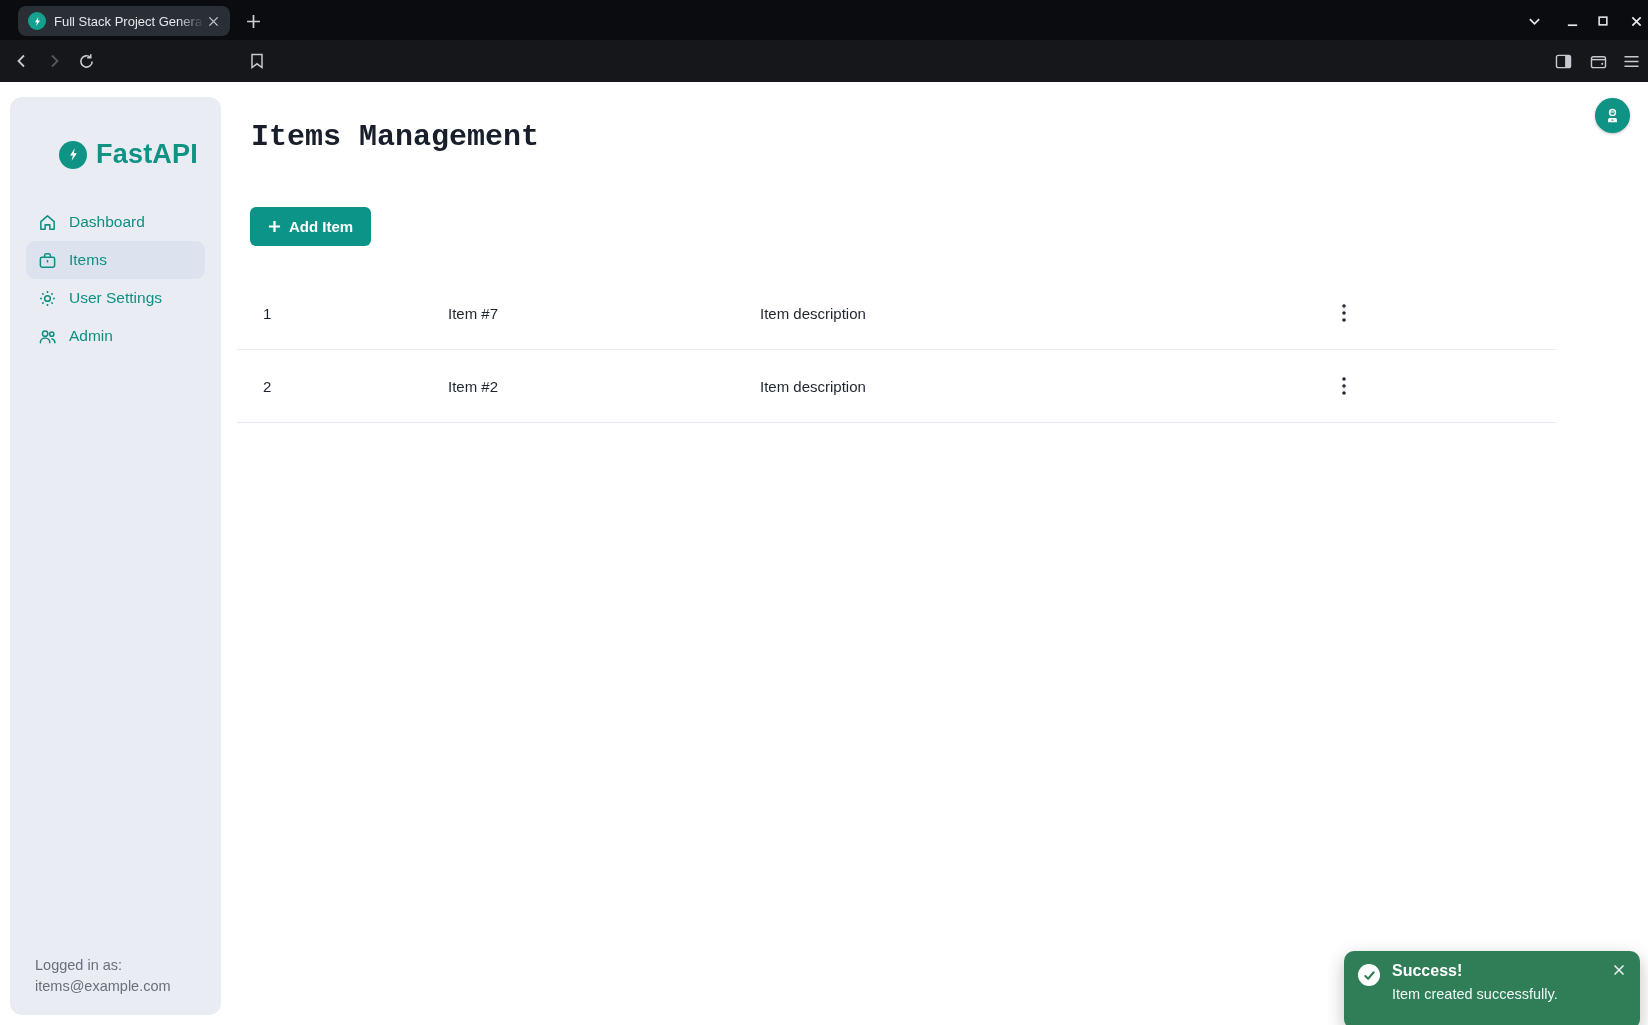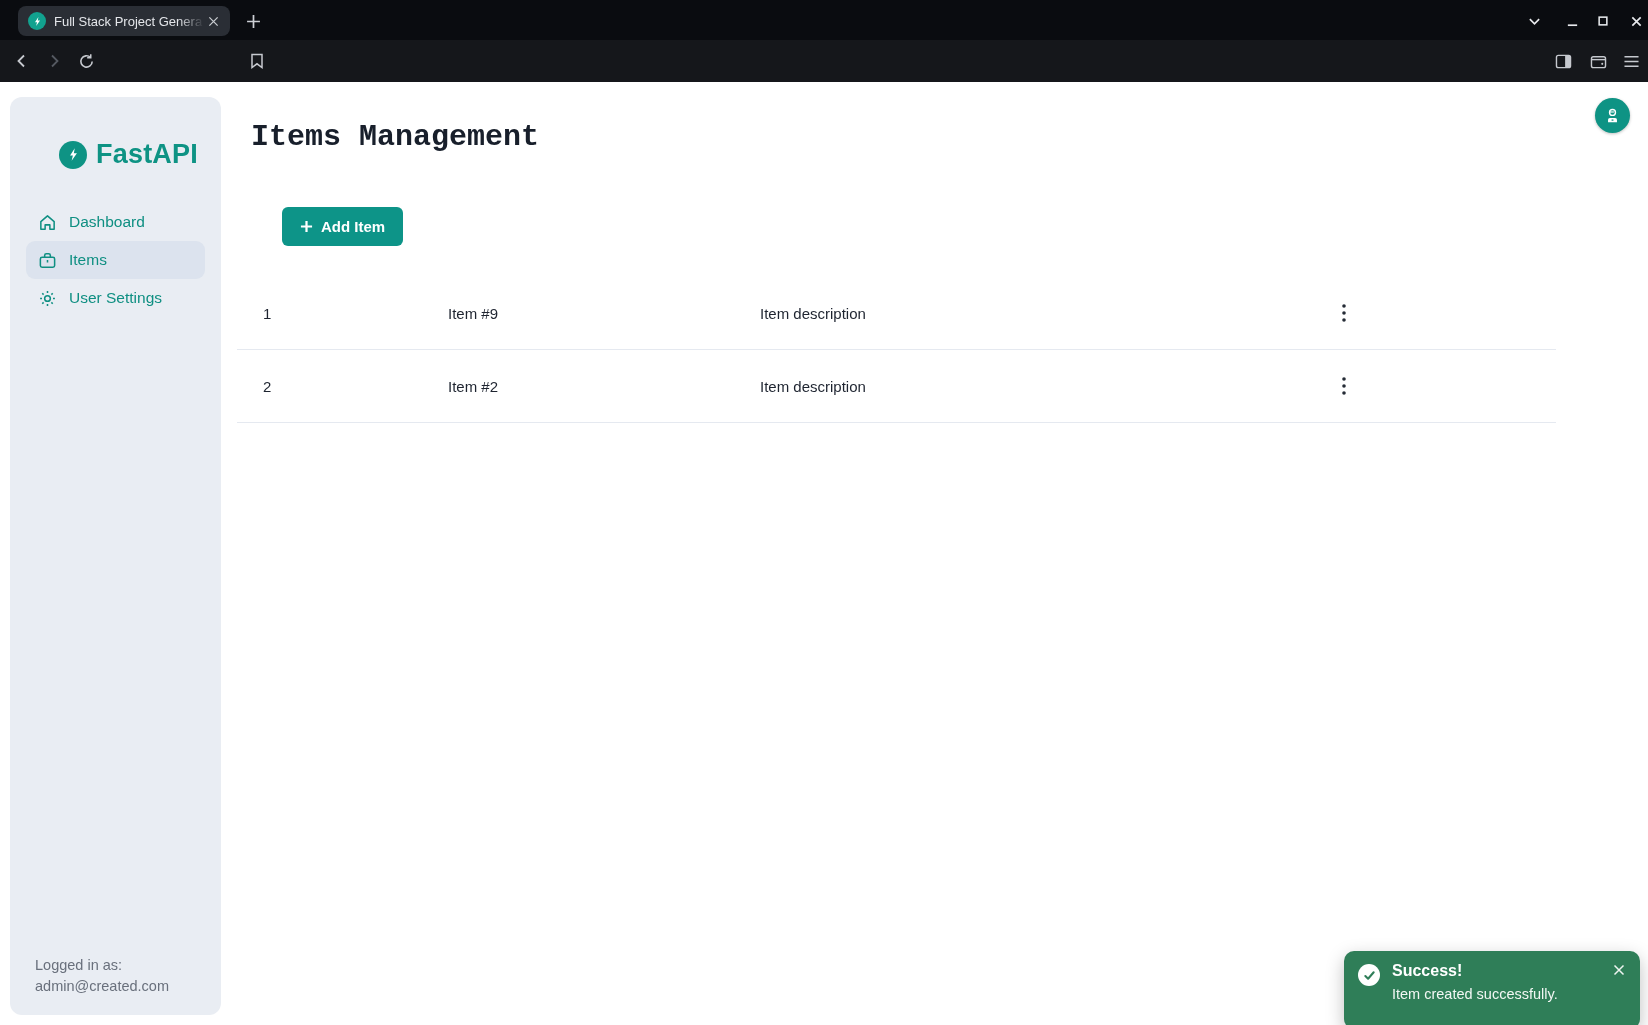--- a/index.html
+++ b/index.html
@@ -63,21 +63,21 @@
 
   .avatar-btn { position:absolute; left:1595px; top:16px; width:35px; height:35px; border-radius:50%;
                 background:#0e9384; display:flex; align-items:center; justify-content:center;
                 cursor:pointer; box-shadow:0 1px 3px rgba(0,0,0,.25); }
 
   .page-title { position:absolute; left:251px; top:38px; font-size:30px; font-weight:800; color:#181f2b;font-family:Liberation Mono, monospace; }
 
   .add-btn { position:absolute; left:250px; top:125px; height:39px; padding:0 18px; background:#0d9488;
              border:none; border-radius:6px; color:#fff; font-size:15px; font-weight:bold;
              font-family:"Liberation Sans", sans-serif; display:flex; align-items:center; gap:8px;
-             cursor:pointer;margin-left:32px; }
+             cursor:pointer; }
 
   .table { position:absolute; left:237px; top:195px; width:1319px; }
   .trow { display:grid; grid-template-columns:211px 312px 548px 1fr; align-items:center;
           border-bottom:1px solid #e5e9f0; }
   .trow.head { height:34px; }
   .trow.body { height:73px; }
   .th { font-size:11.5px; font-weight:bold; color:#475569; letter-spacing:.06em; }
   .td { font-size:15px; color:#1e2430; }
   .c-id { padding-left:26px; }
   .c-actions-h { padding-left:12px; }
@@ -260,25 +260,36 @@
         </div>
         <div class="nav-item">
           <span class="nav-icon">
             <svg width="19" height="19" viewBox="0 0 20 20" stroke="currentColor" stroke-width="1.6" fill="none">
                 <circle cx="10" cy="10" r="3"></circle>
                 <path d="M10 2.2 V4.2 M10 15.8 V17.8 M2.2 10 H4.2 M15.8 10 H17.8 M4.5 4.5 L5.9 5.9 M14.1 14.1 L15.5 15.5 M15.5 4.5 L14.1 5.9 M5.9 14.1 L4.5 15.5"></path>
               </svg>
           </span>
           <span>User Settings</span>
         </div>
+        <div class="nav-item">
+          <span class="nav-icon">
+            <svg width="19" height="19" viewBox="0 0 20 20" stroke="currentColor" stroke-width="1.6" fill="none" stroke-linecap="round">
+                <circle cx="7.5" cy="7" r="2.8"></circle>
+                <path d="M2.5 16.5 A5 5 0 0 1 12.5 16.5"></path>
+                <circle cx="14.5" cy="7.5" r="2.2"></circle>
+                <path d="M14.5 12.5 A4.2 4.2 0 0 1 17.8 16.5"></path>
+              </svg>
+          </span>
+          <span>Admin</span>
+        </div>
       </nav>
 
       <div class="side-footer">
         <div>Logged in as:</div>
-        <div>admin@created.com</div>
+        <div>items@example.com</div>
       </div>
     </aside>
 
     <div class="avatar-btn">
       <svg width="19" height="19" viewBox="0 0 20 20" fill="none" stroke="#ffffff" stroke-width="1.5">
           <circle cx="10" cy="6.8" r="3.1"></circle>
           <path d="M5.3 17 V14.5 A2 2 0 0 1 7.3 12.5 H12.7 A2 2 0 0 1 14.7 14.5 V17" fill="#ffffff" stroke="none"></path>
           <path d="M6.8 6.3 H11.5" stroke-width="1.2"></path>
           <rect x="9" y="14.2" width="2" height="1.3" fill="#0e9384" stroke="none"></rect>
         </svg>
@@ -291,21 +302,21 @@
         <svg width="13" height="13" viewBox="0 0 14 14" stroke="currentColor" stroke-width="2.4" fill="none">
             <path d="M7 1 V13 M1 7 H13"></path>
           </svg>
       </span>
       <span>Add Item</span>
     </button>
 
     <div class="table">
       <div class="trow body">
         <span class="td c-id">1</span>
-        <span class="td">Item #9</span>
+        <span class="td">Item #7</span>
         <span class="td">Item description</span>
         <button class="kebab">
           <svg width="4" height="18" viewBox="0 0 4 18" fill="#252b36">
               <circle cx="2" cy="2" r="1.8"></circle>
               <circle cx="2" cy="9" r="1.8"></circle>
               <circle cx="2" cy="16" r="1.8"></circle>
             </svg>
         </button>
       </div>
       <div class="trow body">

